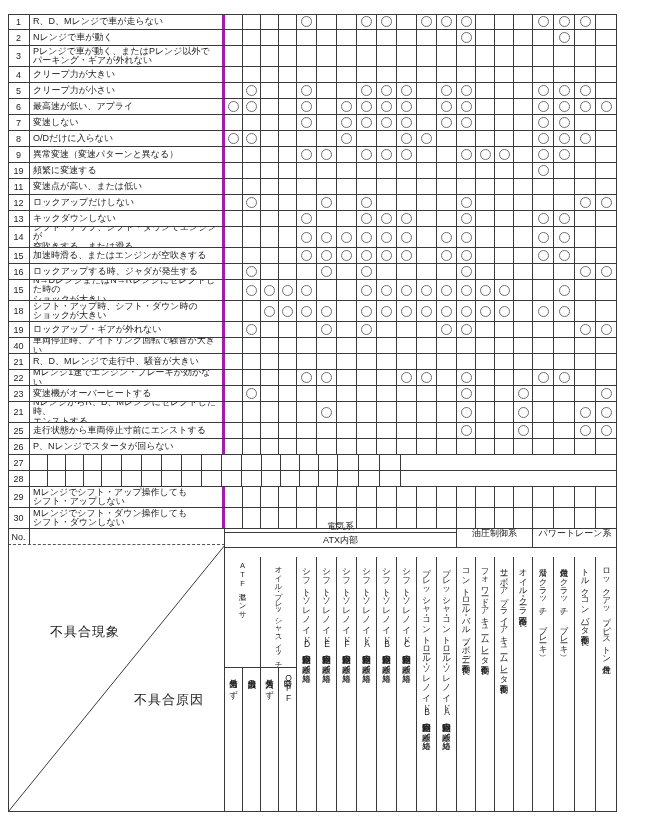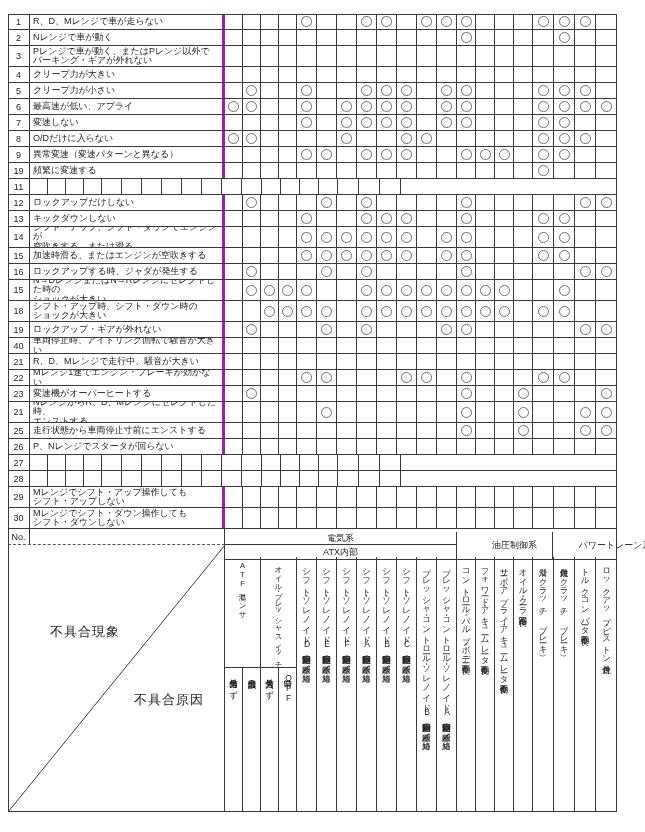--- a/index.html
+++ b/index.html
@@ -33,21 +33,21 @@
   
   .noitem {
     position: absolute; top: 515px; left: 0; width: 217px; height: 16px;
     border-right: 1px solid #3a3a3a; border-bottom: 1px dashed #555;
     display: flex; font-size: 9px; z-index: 2; background: #fff;
   }
   .no-h { width: 22px; border-right: 1px solid #3a3a3a; display: flex; align-items: center; justify-content: center; }
   .item-h { flex: 1; display: flex; align-items: center; justify-content: center; letter-spacing: 2px; }
 
   
-  .band { position: absolute; top: 518px; left: 217px; width: 392px; height: 28px; border-bottom: 1px solid #3a3a3a; display: flex; gap: 20px; }
+  .band { position: absolute; top: 506px; left: 217px; width: 392px; height: 28px; border-bottom: 1px solid #3a3a3a; display: flex; }
   .elec { width: 232px; border-right: 1px solid #3a3a3a; display: flex; flex-direction: column; flex: none; }
   .elec-top { height: 13px; border-bottom: 1px solid #3a3a3a; text-align: center; font-size: 9px; line-height: 12px; }
   .elec-bot { flex: 1; text-align: center; font-size: 9px; line-height: 14px; }
   .grp { display: flex; align-items: center; justify-content: center; font-size: 9px; flex: none; }
   .hyd { width: 76px; border-right: 1px solid #3a3a3a; }
   .pt  { width: 84px; }
 
   
   .diag { position: absolute; top: 531px; left: 0; width: 217px; height: 267px; border-right: 1px solid #3a3a3a; }
   .diag svg { position: absolute; inset: 0; }
@@ -432,20 +432,21 @@
         <div class="mark-cell" style="width: 19px;"></div>
         <div class="mark-cell" style="width: 21px;">
           <div class="circle"></div>
         </div>
         <div class="mark-cell" style="width: 21px;"></div>
         <div class="mark-cell" style="width: 21px;"></div>
         <div class="mark-cell last" style="width: 21px;"></div>
       </div>
       <div class="mrow">
         <div class="no-cell">11</div>
+        <div class="item-cell">変速点が高い、または低い</div>
         <div class="mark-cell" style="width: 18px;"></div>
         <div class="mark-cell" style="width: 18px;"></div>
         <div class="mark-cell" style="width: 18px;"></div>
         <div class="mark-cell" style="width: 18px;"></div>
         <div class="mark-cell" style="width: 20px;"></div>
         <div class="mark-cell" style="width: 20px;"></div>
         <div class="mark-cell" style="width: 20px;"></div>
         <div class="mark-cell" style="width: 20px;"></div>
         <div class="mark-cell" style="width: 20px;"></div>
         <div class="mark-cell" style="width: 20px;"></div>

